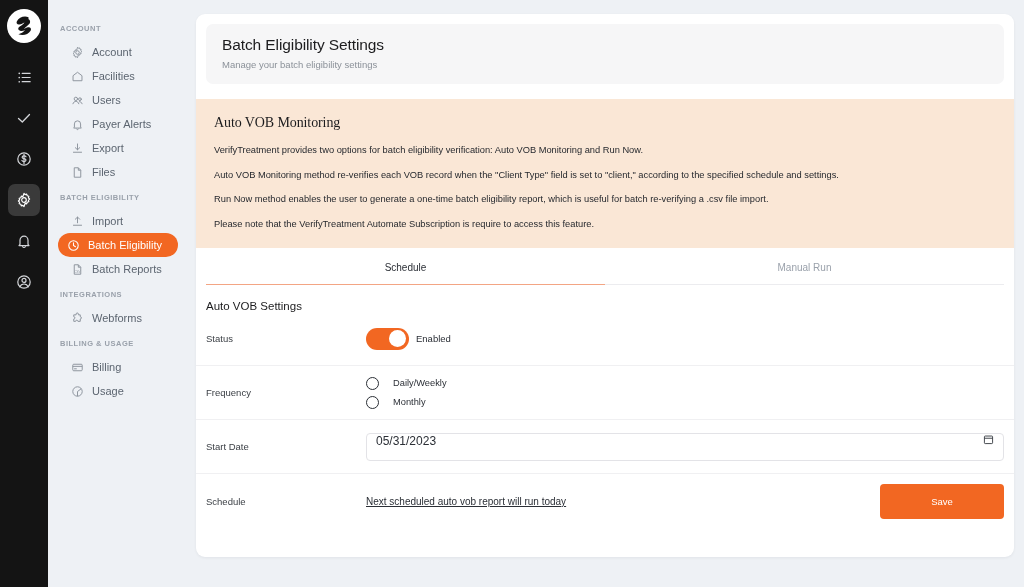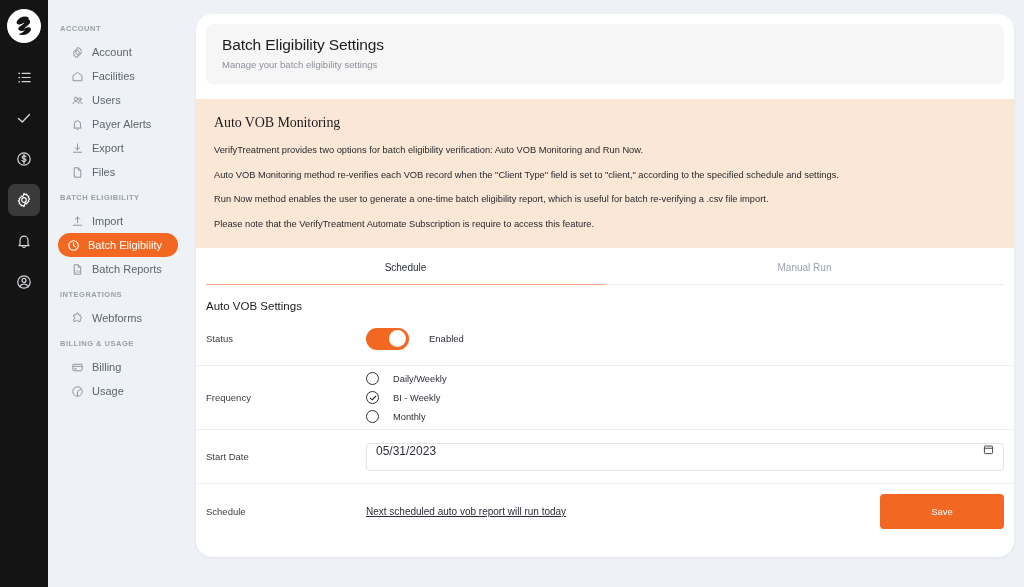--- a/index.html
+++ b/index.html
@@ -68,21 +68,21 @@
   }
   .side-item.active {
     background: #f26722; color: #ffffff;
     margin-left: 10px; margin-right: 8px;
   }
 
   
   .main { flex: 1; padding: 14px 10px 0 10px; }
   .card {
     background: #ffffff;
-    border-radius: 16px;
+    border-radius: 9px;
     overflow: hidden;
     box-shadow: 0 1px 3px rgba(16,24,40,0.06);
     height: 543px;
   }
   .card-inner-pad { padding: 10px 10px 0 10px; }
 
   .page-head {
     background: #f6f6f7;
     border-radius: 7px;
     padding: 12px 16px 14px 16px;
@@ -124,21 +124,21 @@
     display: flex; align-items: center;
     border-bottom: 1px solid #f0f0f2;
     padding: 0 10px;
     min-height: 54px;
   }
   .frow:last-child { border-bottom: none; }
   .flabel { width: 160px; flex: 0 0 160px; font-size: 9.5px; color: #3c4046; }
   .fctl { flex: 1; }
 
   
-  .toggle-wrap { display: flex; align-items: center; gap: 20px; }
+  .toggle-wrap { display: flex; align-items: center; gap: 7px; }
   .toggle {
     width: 43px; height: 22px; border-radius: 11px;
     background: #f26722; position: relative;
   }
   .toggle .knob {
     position: absolute; top: 2.5px; right: 3px;
     width: 17px; height: 17px; border-radius: 50%;
     background: #ffffff;
   }
   .toggle-label { font-size: 9.5px; color: #2b2f36; }
@@ -421,28 +421,20 @@
       <div class="frow">
         <div class="flabel">Frequency</div>
         <div class="fctl">
           <div class="radios">
 
             <div class="radio-row">
               <span class="radio"></span>
               <span class="radio-label">Daily/Weekly</span>
             </div>
 
-            <div class="radio-row">
-              <span class="radio">
-                <svg width="8" height="8" viewBox="0 0 10 10" fill="none" stroke="#2b2f36" stroke-width="1.4" stroke-linecap="round" stroke-linejoin="round">
-                  <polyline points="1.6,5.2 4,7.4 8.4,2.8"></polyline>
-                </svg>
-              </span>
-              <span class="radio-label">BI - Weekly</span>
-            </div>
 
             <div class="radio-row">
               <span class="radio"></span>
               <span class="radio-label">Monthly</span>
             </div>
 
           </div>
         </div>
       </div>
 

